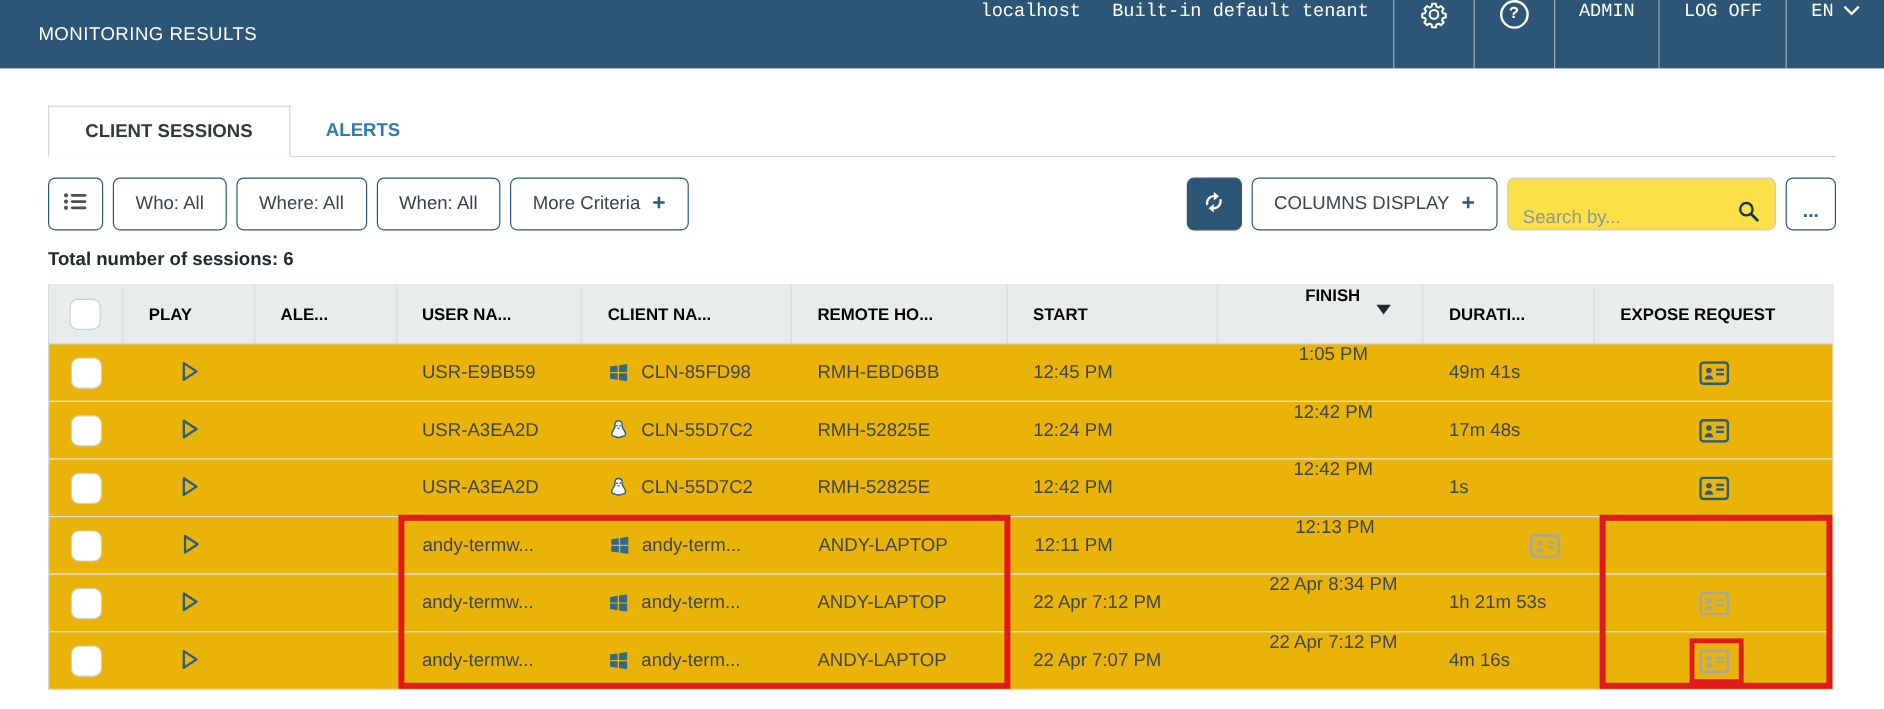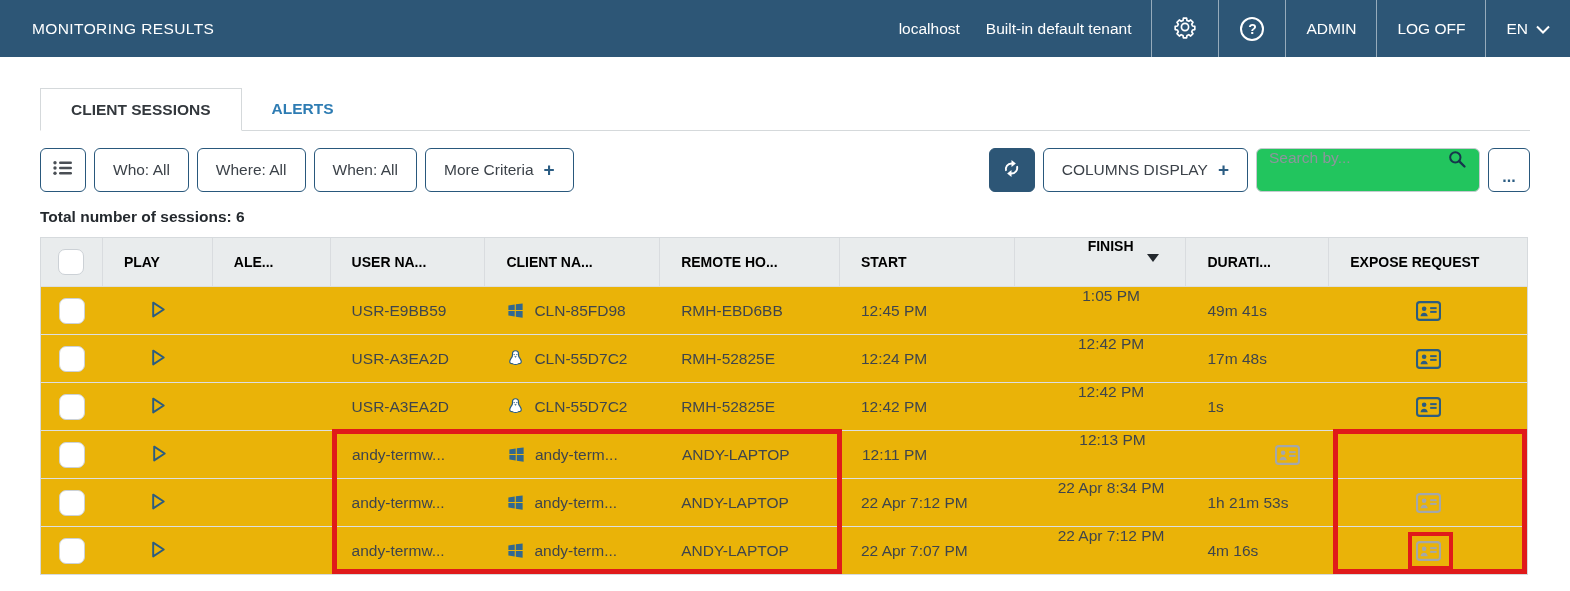--- a/index.html
+++ b/index.html
@@ -3,21 +3,21 @@
 <meta charset="utf-8">
 <style>
   * { box-sizing: border-box; margin: 0; padding: 0; }
   html,body { width: 1570px; height: 591px; background:#fff; overflow:hidden;
     font-family:"Liberation Sans", sans-serif; color:#3e444b; }
 
   
   .topbar { height:57px; background:#2d5676; display:flex; align-items:stretch; color:#fff; }
   .topbar-title { display:flex; align-items:center; padding-left:32px; font-size:15.5px; letter-spacing:.4px; }
   .topbar-right { margin-left:auto; display:flex; align-items:stretch; }
-  .tb-item { display:flex; align-items:center; padding:0 20px; font-size:15.5px; white-space:nowrap; }
+  .tb-item { display:flex; padding:0 20px; font-size:15.5px; white-space:nowrap;font-family:Liberation Mono, monospace; }
   .tb-host-tenant { gap:26px; }
   .sep { border-left:1px solid rgba(255,255,255,.5); }
   .tb-icon-seg { padding:0 21px; }
   .help-circle { width:24px; height:24px; border:2px solid #fff; border-radius:50%;
     display:flex; align-items:center; justify-content:center; font-size:14px; font-weight:700; }
   .lang { gap:8px; }
 
   
   .tabs { margin:31px 40px 0; border-bottom:1px solid #d5d9db; display:flex; height:43px; }
   .tab { display:flex; align-items:center; padding:0 30px; font-size:15.5px; font-weight:700; cursor:pointer; }
@@ -30,21 +30,21 @@
   .left-group, .right-group { display:flex; align-items:center; gap:8px; }
   .right-group { margin-left:auto; }
   .btn { height:44px; border:1px solid #29587c; border-radius:6px; background:#fff; color:#3c4249;
     font-size:15.5px; padding:0 18px; display:flex; align-items:center; gap:10px;
     font-family:inherit; cursor:pointer; white-space:nowrap; }
   .icon-only { width:46px; justify-content:center; padding:0; }
   .plus { color:#2c5d83; font-size:19px; font-weight:700; }
   .refresh-btn { width:46px; height:44px; background:#2d5676; border:1px solid #2d5676; border-radius:6px;
     display:flex; align-items:center; justify-content:center; cursor:pointer; }
   .search-box { width:224px; height:44px; border:1px solid #c6cbd0; border-radius:6px;
-    display:flex; align-items:flex-start; padding:0 12px; background:#22c55e; }
+    display:flex; align-items:flex-end; padding:0 12px; background:#fde047; }
   .search-box input { border:none; outline:none; flex:1; font-size:15.5px; color:#495057;
     font-family:inherit; min-width:0; background:transparent; }
   .search-box input::placeholder { color:#8d959c; }
   .more-btn { width:42px; height:44px; border:1px solid #29587c; border-radius:6px; background:#fff;
     color:#2c5d83; font-size:16px; font-weight:700; display:flex; align-items:flex-end;
     justify-content:center; padding-bottom:14px; line-height:0; cursor:pointer; }
 
   
   .summary { margin:16px 40px 0; font-weight:700; font-size:15.5px; color:#24292e; }
 

